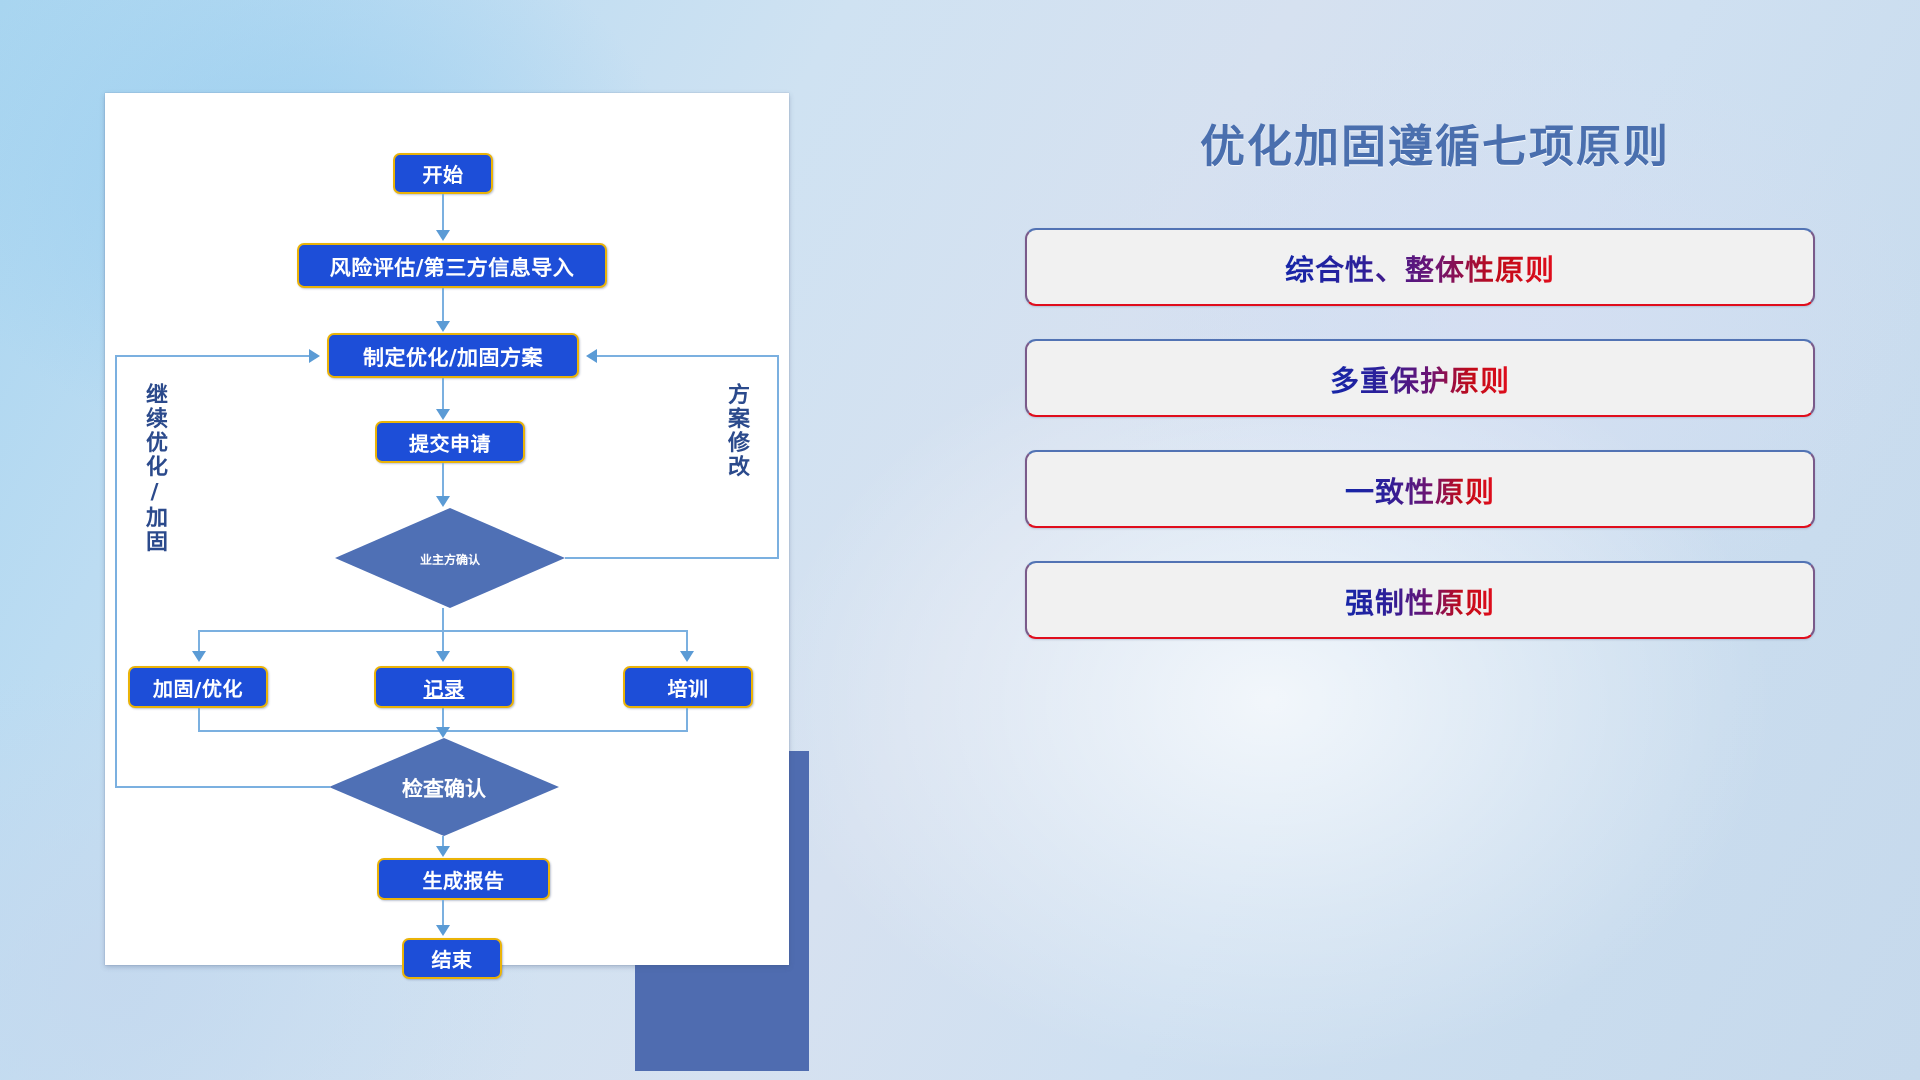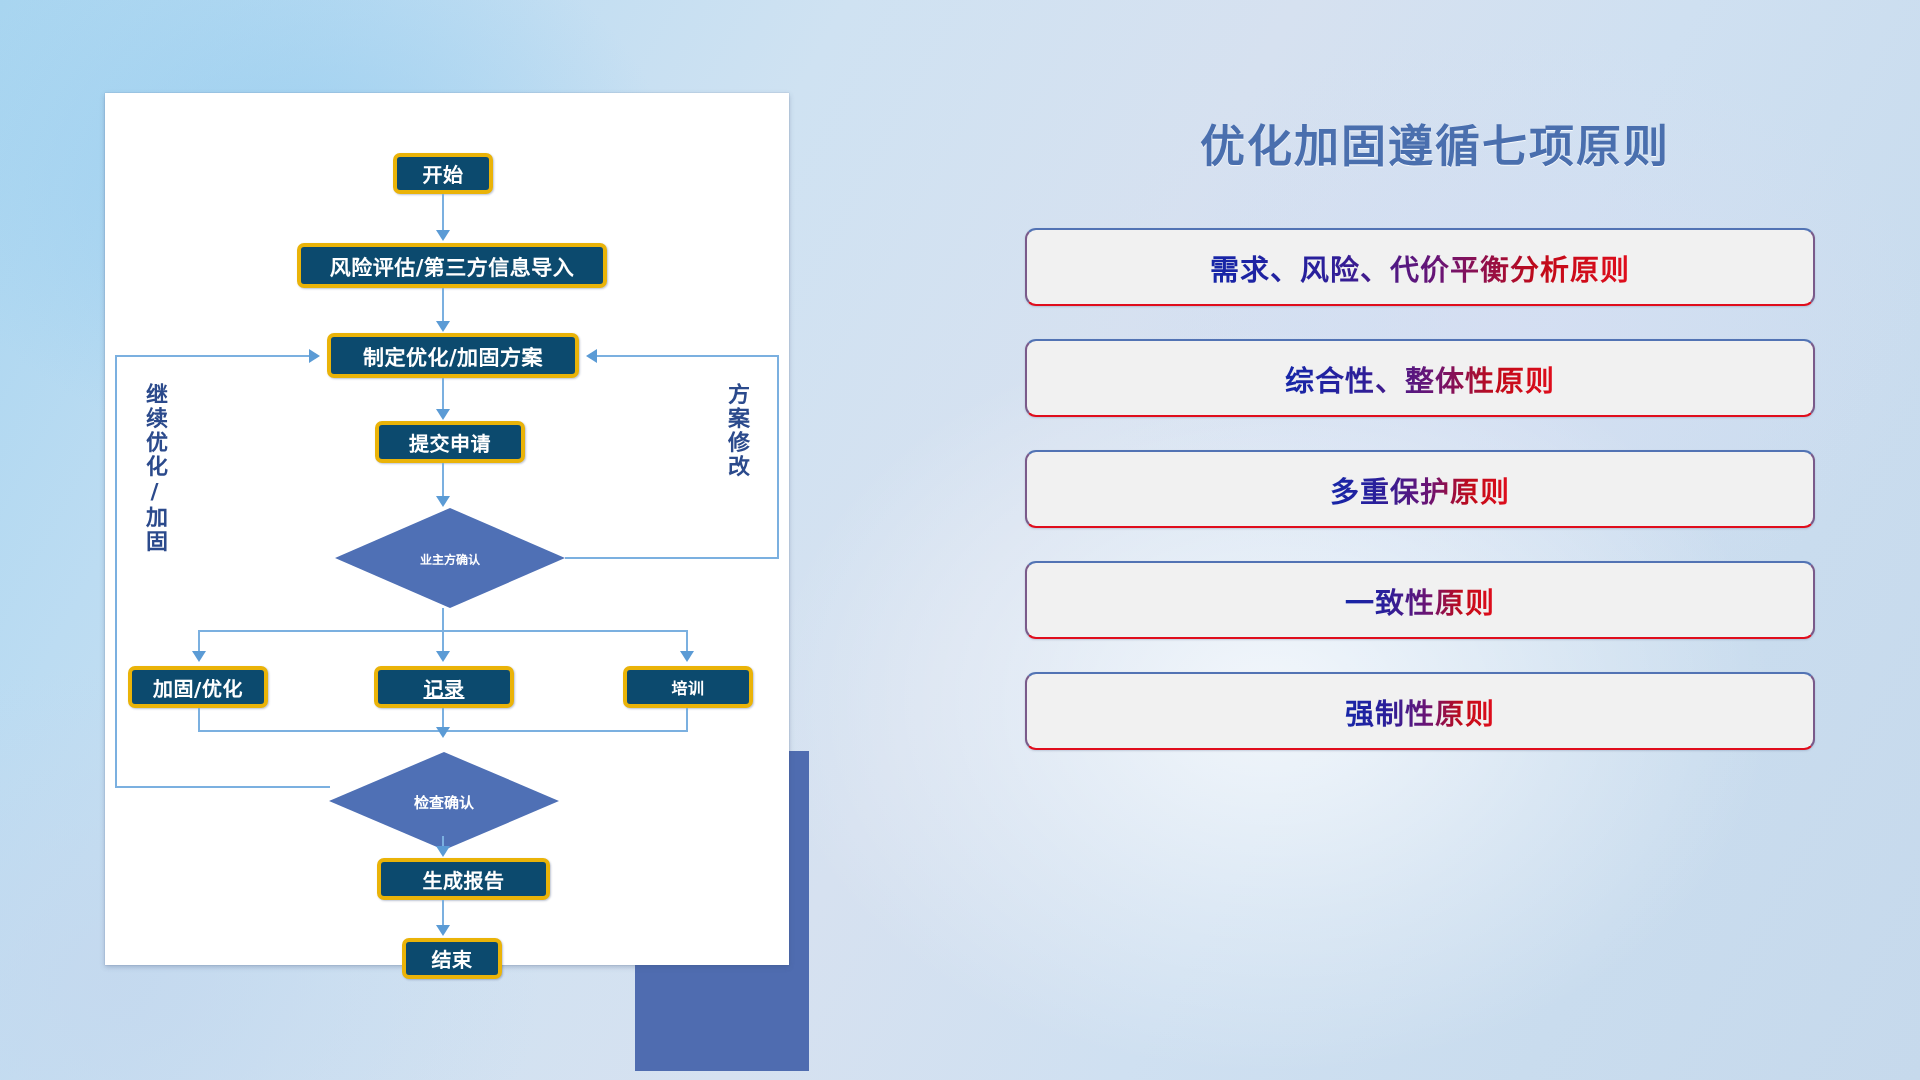--- a/index.html
+++ b/index.html
@@ -40,22 +40,22 @@
     position: absolute;
     left: 0; top: 0;
     width: 684px; height: 872px;
     background: #ffffff;
     box-shadow: 0 2px 5px rgba(60,80,120,0.30), 0 0 1px rgba(60,80,120,0.4);
   }
 
   
   .flow-box {
     position: absolute;
-    background: #0c4a6e;
-    border: 4px solid #eab308;
+    background: #1d4ed8;
+    border: 2px solid #eab308;
     border-radius: 7px;
     color: #ffffff;
     font-weight: bold;
     display: flex;
     align-items: center;
     justify-content: center;
     letter-spacing: 0.5px;
     box-shadow: 1px 1px 2px rgba(40,60,110,0.30);
     white-space: nowrap;
   }
@@ -170,25 +170,25 @@
       </div>
 
       <div class="flow-box" style="left:23px; top:573px; width:140px; height:42px; font-size:20px;">
         <span>加固/优化</span>
       </div>
 
       <div class="flow-box" style="left:269px; top:573px; width:140px; height:42px; font-size:20px;text-decoration:underline;">
         <span>记录</span>
       </div>
 
-      <div class="flow-box" style="left:518px; top:573px; width:130px; height:42px; font-size:16px;">
+      <div class="flow-box" style="left:518px; top:573px; width:130px; height:42px; font-size:20px;">
         <span>培训</span>
       </div>
 
-      <div class="flow-diamond" style="left:224px; top:659px; width:230px; height:98px; font-size:15px;">
+      <div class="flow-diamond" style="left:224px; top:645px; width:230px; height:98px; font-size:21px;">
         <span>检查确认</span>
       </div>
 
       <div class="flow-box" style="left:272px; top:765px; width:173px; height:42px; font-size:20px;">
         <span>生成报告</span>
       </div>
 
       <div class="flow-box" style="left:297px; top:845px; width:100px; height:41px; font-size:20px;">
         <span>结束</span>
       </div>
@@ -241,23 +241,20 @@
 
     </div>
   </div>
 
   <div id="right-panel">
 
     <div id="deck-title">优化加固遵循七项原则</div>
 
     <div id="principle-list">
 
-      <div class="principle-item">
-        <span class="principle-text">需求、风险、代价平衡分析原则</span>
-      </div>
 
       <div class="principle-item">
         <span class="principle-text">综合性、整体性原则</span>
       </div>
 
 
       <div class="principle-item">
         <span class="principle-text">多重保护原则</span>
       </div>
 

